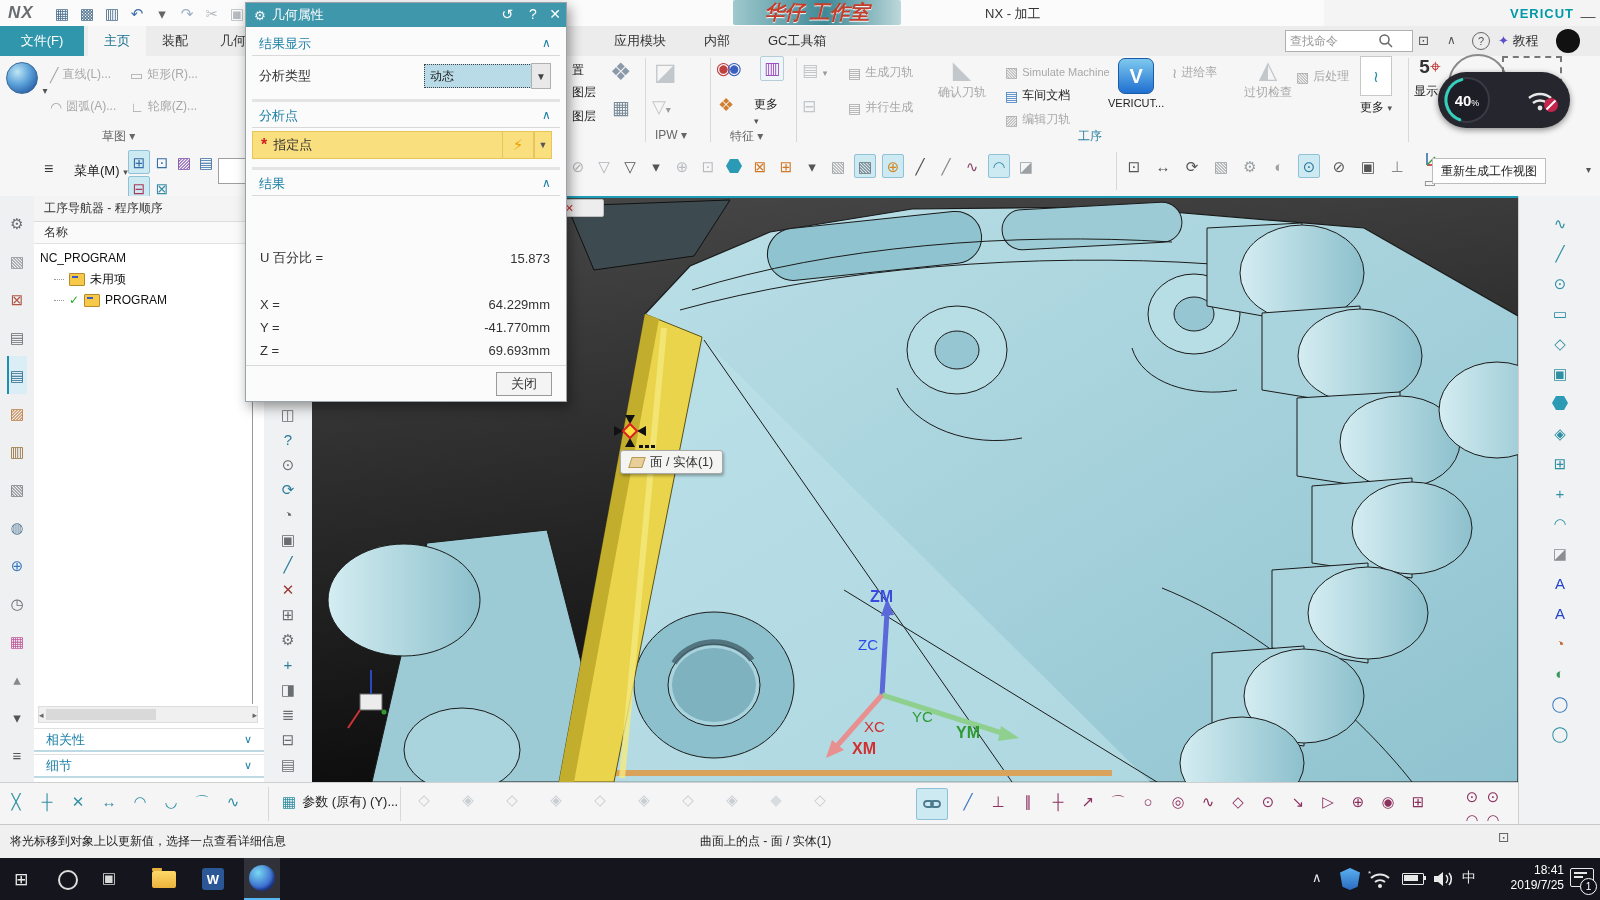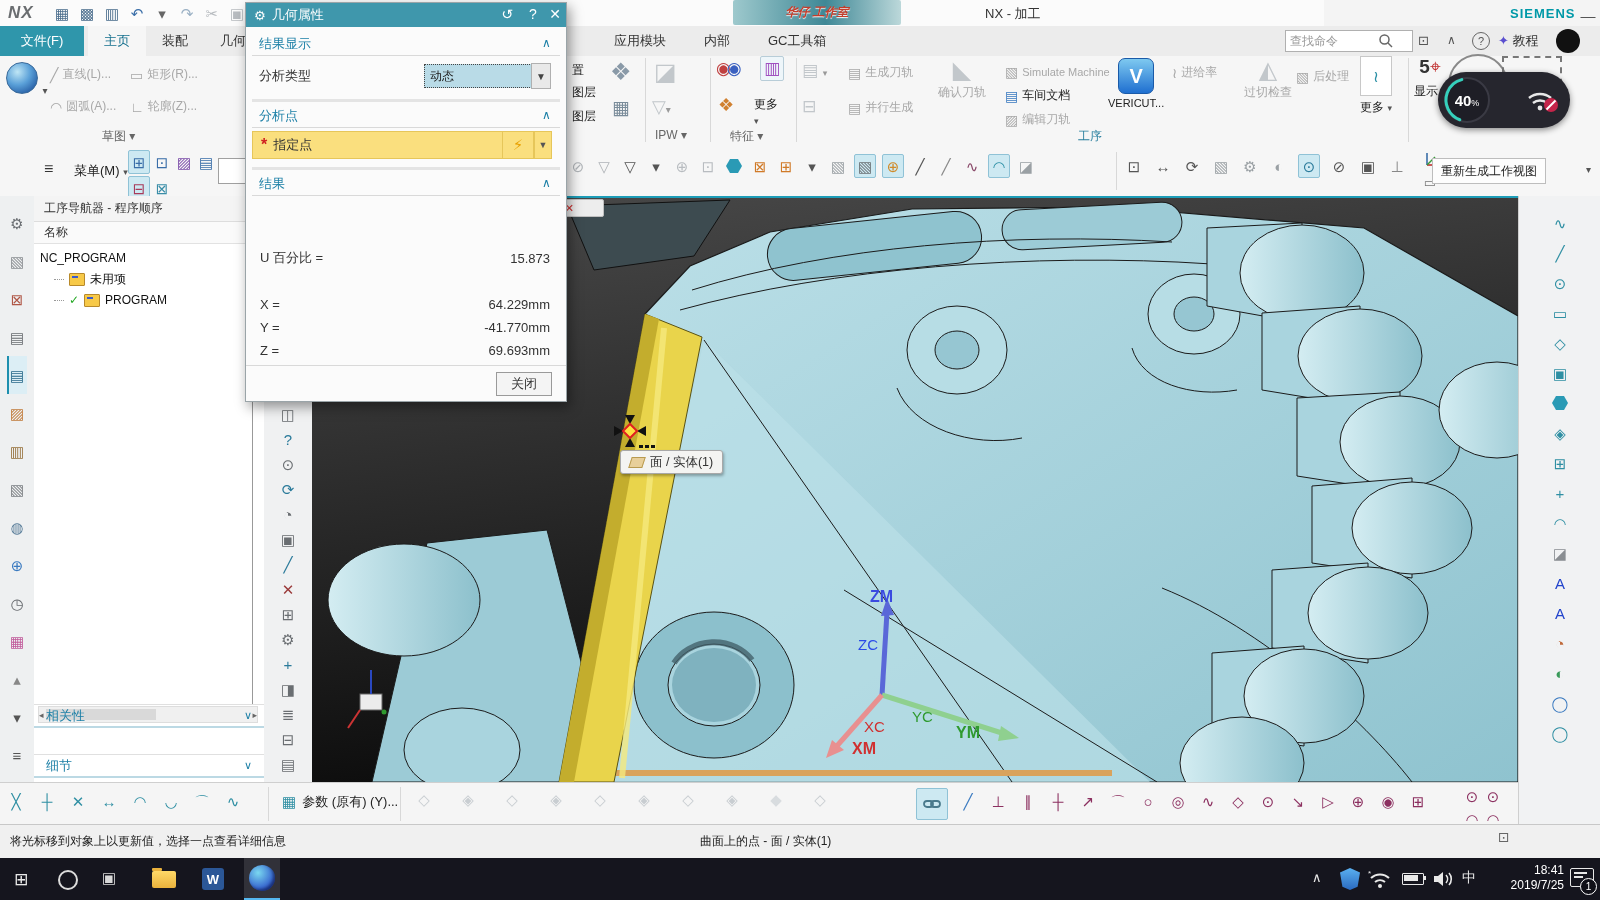--- a/index.html
+++ b/index.html
@@ -16,21 +16,21 @@
   .icon-col{display:flex;flex-direction:column;align-items:center}
   .step38 .gi{height:38px}
   .step25 .gi{height:25px}
   .step30 .gi{height:30px}
   .vdiv{width:1px;background:#d8d8d8}
   
   .titlebar{left:0;top:0;width:1324px;height:26px;background:#fbfbfb;border-bottom:6px solid #a21caf}
   .nxlogo{font-weight:bold;font-style:italic;font-size:17px;color:#6a6d70;letter-spacing:1px}
   .watermark{background:linear-gradient(90deg,#9ec9cd,#3f8896 55%,#bcd8da);border-radius:2px;
        display:flex;align-items:center;justify-content:center;color:#c43c2a;
-       font-family:"Liberation Serif","DejaVu Serif",serif;font-weight:bold;font-style:italic;font-size:12px;
+       font-family:"Liberation Serif","DejaVu Serif",serif;font-weight:bold;font-style:italic;font-size:20px;
        text-shadow:0 1px 1px #fff}
   .wintitle{font-size:13px;color:#333}
   .brand{font-weight:bold;font-size:13px;color:#0099a8;letter-spacing:1px}
   
   .tabrow{left:0;top:26px;width:1600px;height:30px;background:#ececec}
   .filetab{left:0;top:0;width:84px;height:30px;background:#2f96ab;color:#fff;font-size:13px;
        display:flex;align-items:center;justify-content:center}
   .tab{height:30px;padding:0 16px;display:flex;align-items:center;font-size:13px;color:#333}
   .tab.active{background:#f6f6f6;color:#16708e}
   .search{width:118px;height:20px;border:1px solid #b0b0b0;background:#fff;font-size:12px;padding:0 4px;color:#333}
@@ -149,21 +149,21 @@
         <span class="gi" style="color: rgb(102, 102, 102);">▾</span>
         <span class="gi" style="color: rgb(154, 176, 196);">↷</span>
         <span class="gi" style="color: rgb(184, 188, 192);">✂</span>
         <span class="gi" style="color: rgb(184, 188, 192);">▣</span>
         <span class="gi" style="color: rgb(184, 188, 192);">▤</span>
       </div>
     <div class="watermark abs" style="left:733px;top:0;width:168px;height:25px">
       <span>华仔 工作室</span>
     </div>
     <span class="wintitle abs" style="left:985px;top:5px">NX - 加工</span>
-    <span class="brand abs" style="left:1510px;top:6px">SIEMENS</span>
+    <span class="brand abs" style="left:1510px;top:6px">VERICUT</span>
     <div class="icon-row abs" style="left:1578px;top:4px;gap:0" style2="font-size:10px">
         <span class="gi" style="color: rgb(85, 85, 85);">—</span>
         <span class="gi" style="color: rgb(85, 85, 85);">▢</span>
       </div>
   </div>
 
   <div class="tabrow abs">
     <div class="filetab abs">
         <span>文件(F)</span>
       </div>
@@ -431,21 +431,21 @@
       <span style="width:10px;border-bottom:1px dotted #999"></span>
       <span style="color:#22a822;font-weight:bold">✓</span>
       <span class="folder"></span>
       <span>PROGRAM</span>
     </div>
     <div class="navscroll">
       <span>◂</span>
       <span class="navthumb" style="margin-right:auto;margin-left:2px"></span>
       <span>▸</span>
     </div>
-    <div class="navsec" style="top:508px">
+    <div class="navsec" style="top:532px">
       <span>相关性</span>
         <span style="font-size:11px">∨</span>
     </div>
     <div class="navsec" style="top:558px">
       <span>细节</span>
         <span style="font-size:11px">∨</span>
     </div>
   </div>
 
   <div class="minibar abs">

